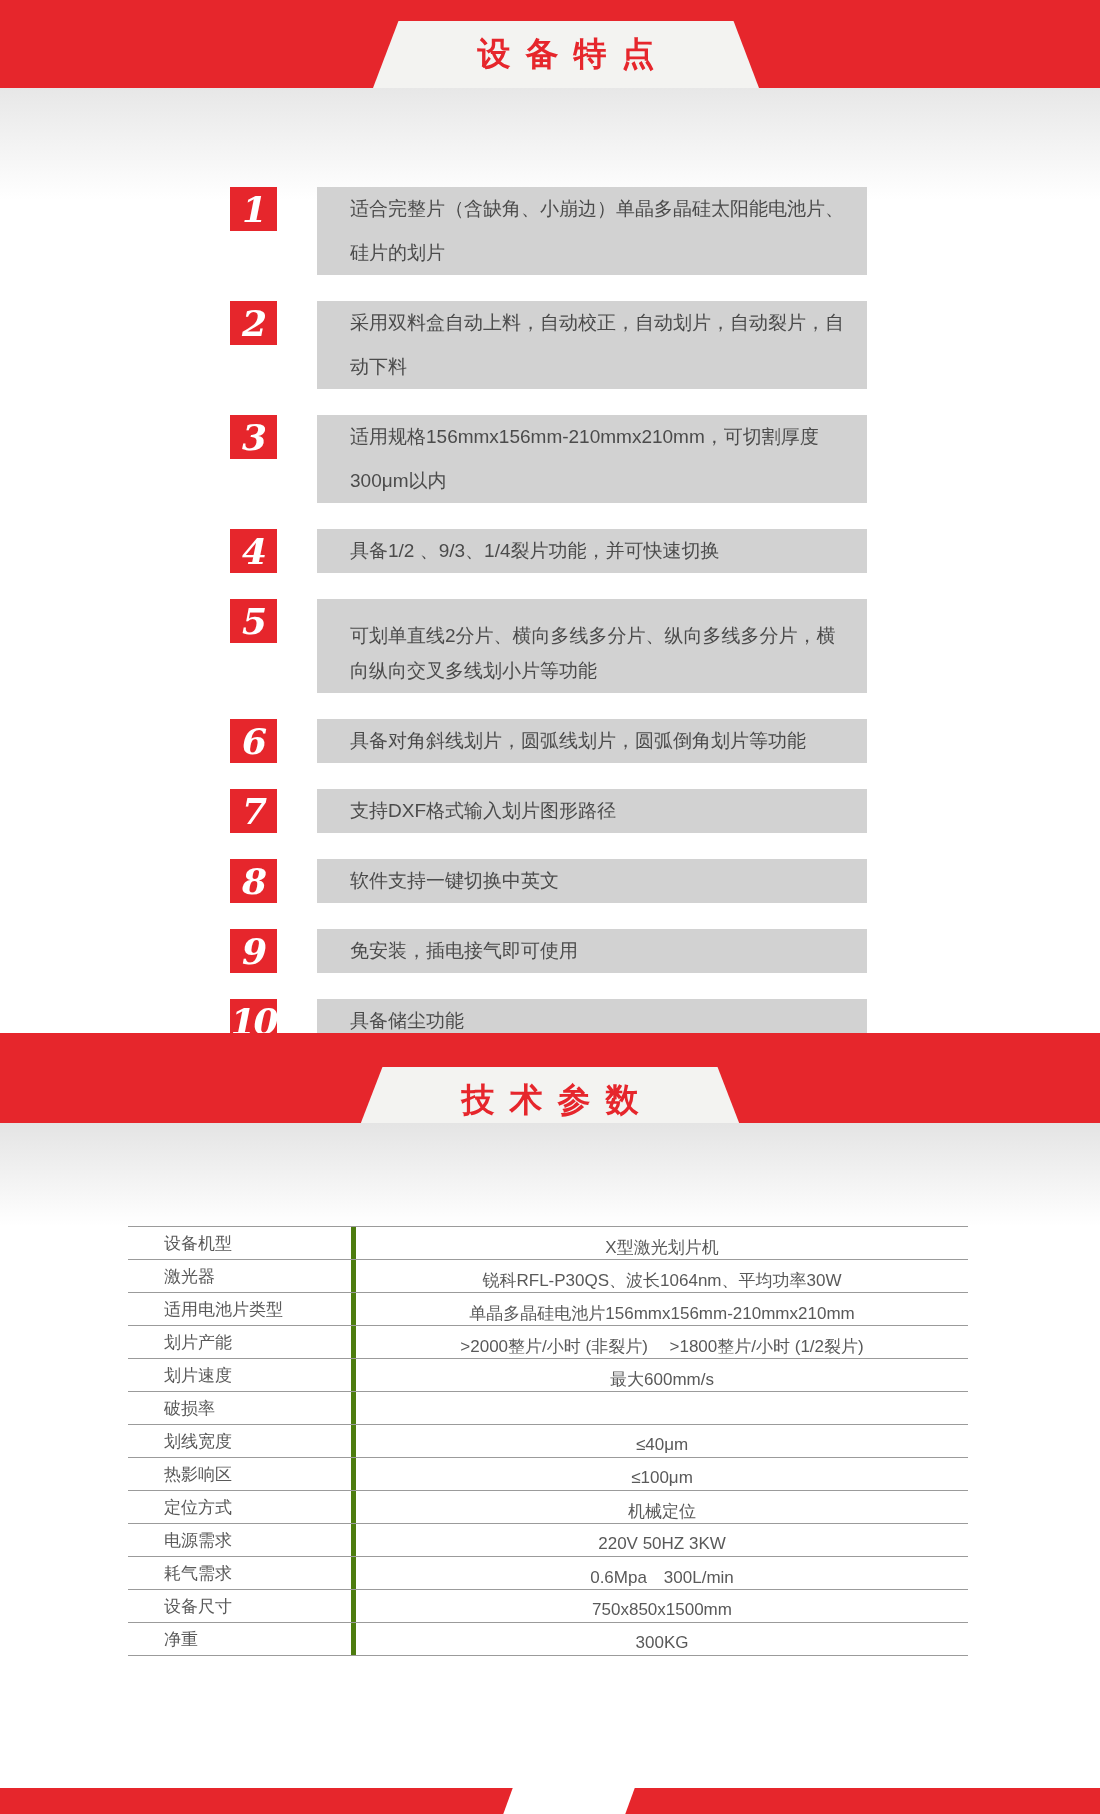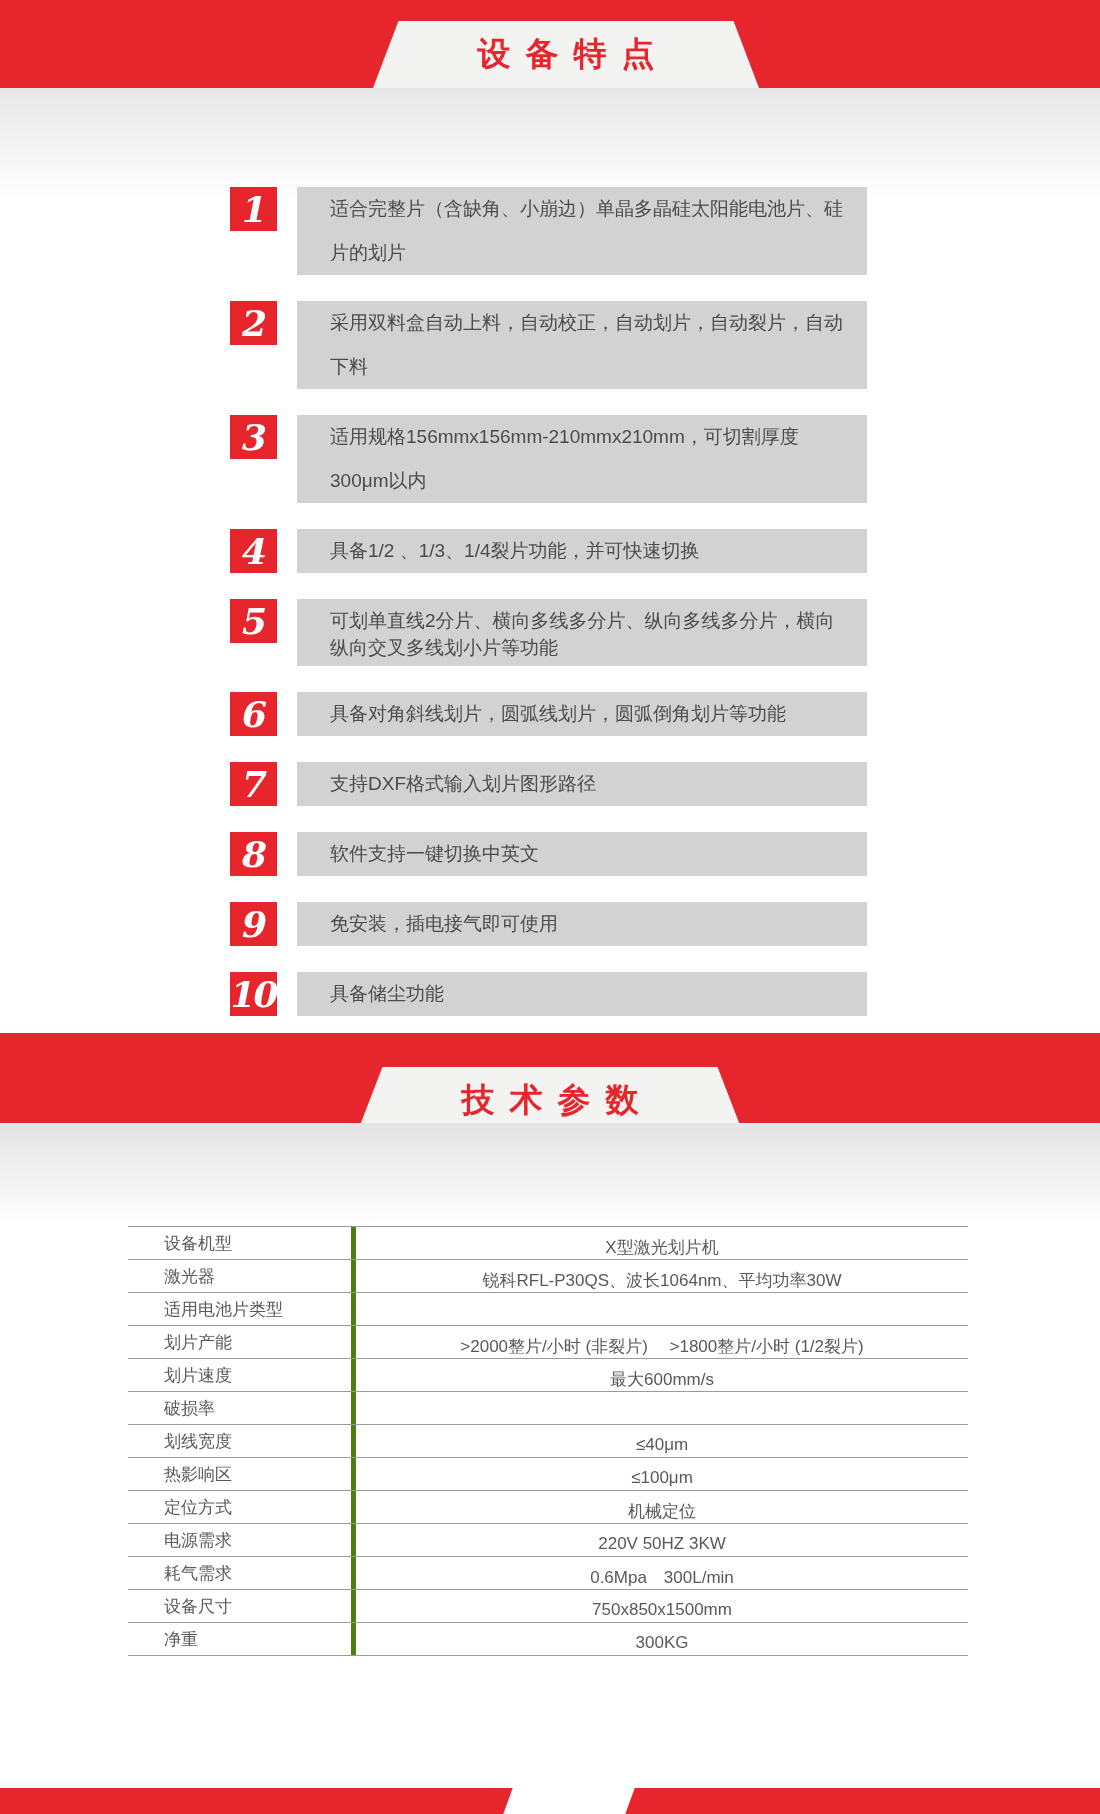--- a/index.html
+++ b/index.html
@@ -23,22 +23,22 @@
   #fade1{top:88px;height:112px;background:linear-gradient(#e7e7e7,#ffffff);}
   #fade2{top:1123px;height:103px;background:linear-gradient(#e4e4e4,#ffffff);}
 
   
   #features{position:absolute;top:187px;left:230px;width:637px;}
   .feat{display:flex;align-items:flex-start;margin-bottom:26px;}
   .num{flex:0 0 47px;width:47px;height:44px;margin-right:20px;background:#e6262c;
     color:#ffffff;font-family:"DejaVu Serif",serif;font-style:italic;font-weight:bold;
     font-size:36px;line-height:44px;text-align:center;letter-spacing:-2px;}
   .bar{flex:1;min-height:44px;background:#d2d2d2;color:#4b4b4b;font-size:19px;
-    line-height:44px;padding:0 14px 0 33px;box-sizing:border-box;}
-  .feat.two-line .bar{line-height:27px;padding-top:8px;padding-bottom:5px;}
+    line-height:44px;padding:0 14px 0 33px;box-sizing:border-box;margin-left:20px;}
+  .feat.two-line .bar{line-height:35px;padding-top:19px;padding-bottom:5px;}
 
   
   #spec-table{position:absolute;top:1226px;left:128px;width:840px;
     border-top:1px solid #9b9b9b;}
   .spec-row{display:flex;height:32px;border-bottom:1px solid #9b9b9b;}
   .spec-label{width:228px;box-sizing:border-box;border-right:5px solid #4d7c0f;
     display:flex;align-items:center;padding-left:36px;
     color:#595959;font-size:17px;white-space:nowrap;}
   .spec-value{flex:1;display:flex;align-items:center;justify-content:center;
     color:#595959;font-size:17px;white-space:nowrap;margin-top:8px;}
@@ -69,21 +69,21 @@
     <div class="feat">
       <div class="num">2</div>
       <div class="bar">采用双料盒自动上料，自动校正，自动划片，自动裂片，自动下料</div>
     </div>
     <div class="feat">
       <div class="num">3</div>
       <div class="bar">适用规格156mmx156mm-210mmx210mm，可切割厚度300μm以内</div>
     </div>
     <div class="feat">
       <div class="num">4</div>
-      <div class="bar">具备1/2 、1/3、1/4裂片功能，并可快速切换</div>
+      <div class="bar">具备1/2 、9/3、1/4裂片功能，并可快速切换</div>
     </div>
     <div class="feat two-line">
       <div class="num">5</div>
       <div class="bar">可划单直线2分片、横向多线多分片、纵向多线多分片，横向纵向交叉多线划小片等功能</div>
     </div>
     <div class="feat">
       <div class="num">6</div>
       <div class="bar">具备对角斜线划片，圆弧线划片，圆弧倒角划片等功能</div>
     </div>
     <div class="feat">
@@ -115,20 +115,21 @@
     <div class="spec-row">
       <div class="spec-label">设备机型</div>
       <div class="spec-value">X型激光划片机</div>
     </div>
     <div class="spec-row">
       <div class="spec-label">激光器</div>
       <div class="spec-value">锐科RFL-P30QS、波长1064nm、平均功率30W</div>
     </div>
     <div class="spec-row">
       <div class="spec-label">适用电池片类型</div>
+      <div class="spec-value">单晶多晶硅电池片156mmx156mm-210mmx210mm</div>
     </div>
     <div class="spec-row">
       <div class="spec-label">划片产能</div>
       <div class="spec-value">&gt;2000整片/小时 (非裂片)　 &gt;1800整片/小时 (1/2裂片)</div>
     </div>
     <div class="spec-row">
       <div class="spec-label">划片速度</div>
       <div class="spec-value">最大600mm/s</div>
     </div>
     <div class="spec-row">

